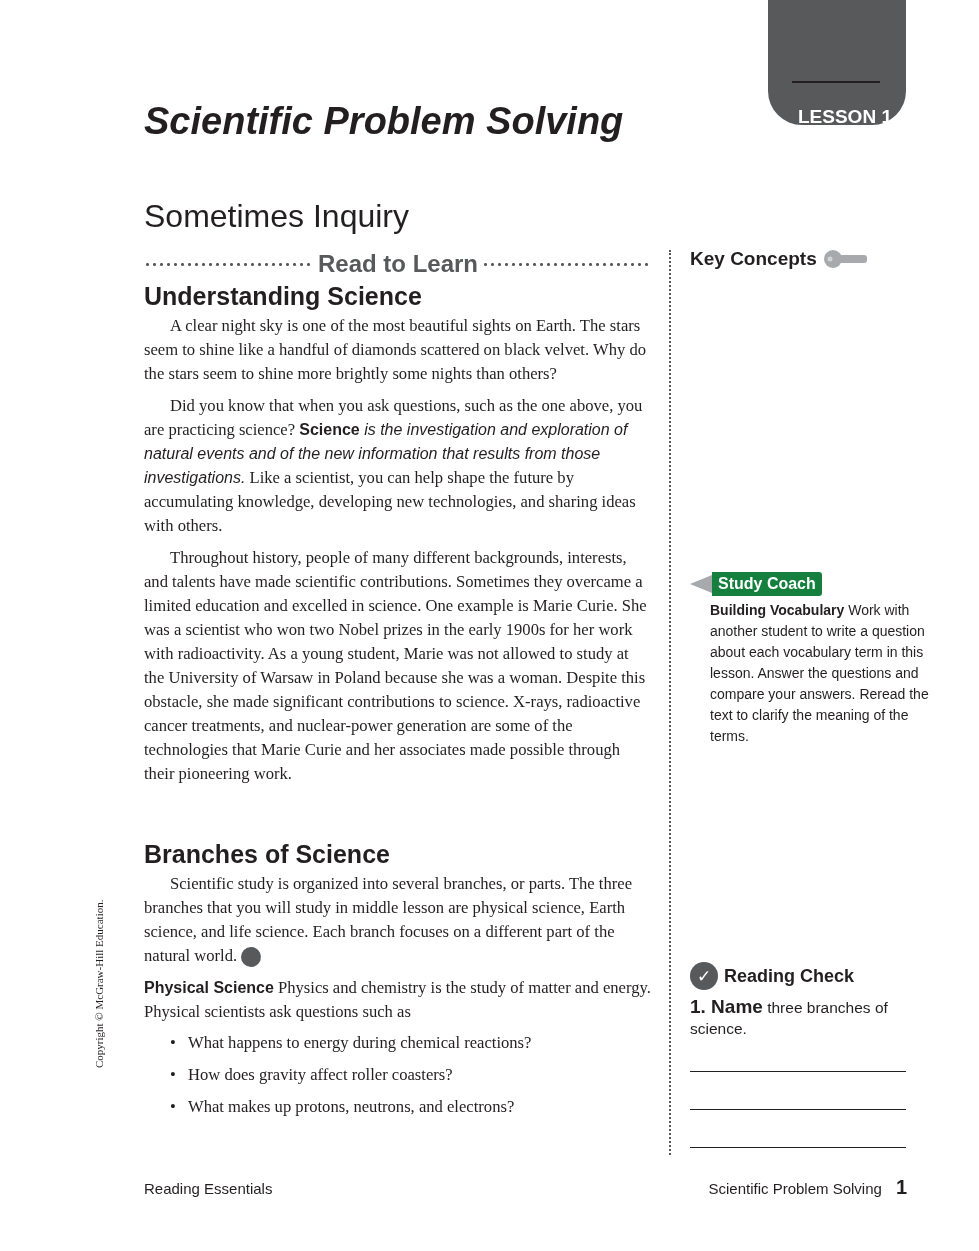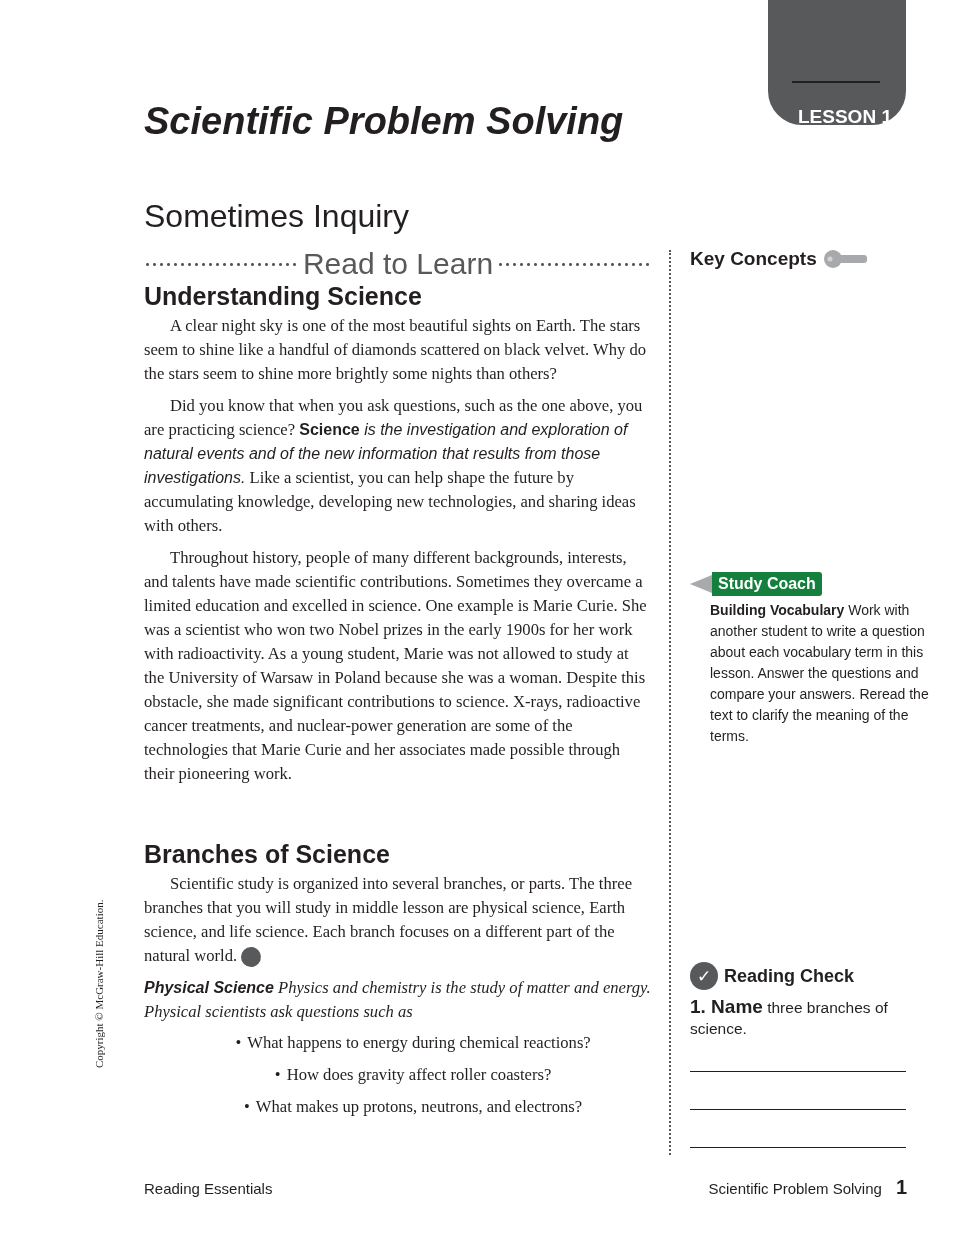--- a/index.html
+++ b/index.html
@@ -7,28 +7,28 @@
   .sans{font-family:"Liberation Sans","DejaVu Sans",sans-serif;}
   .serif{font-family:"Liberation Serif","DejaVu Serif",serif;}
   .tab{position:absolute;left:768px;top:0;width:138px;height:125px;background:#58595b;border-radius:0 0 34px 34px;color:#fff;text-align:center;}
   .tab .t1{position:absolute;top:38px;left:0;right:0;font-size:16px;font-weight:bold;line-height:20px;}
   .tab .rule{position:absolute;top:81px;left:24px;right:26px;height:2px;background:#231f20;}
   .tab .t2{position:absolute;top:90px;left:16px;right:0;font-size:19px;font-weight:bold;margin-top:16px;}
   .title{position:absolute;left:144px;top:100px;font-size:38px;font-weight:bold;font-style:italic;color:#231f20;}
   .h-inquiry{position:absolute;left:144px;top:198px;font-size:32px;color:#231f20;}
   .rtl{position:absolute;left:144px;top:248px;width:508px;height:32px;display:flex;align-items:center;}
   .rtl .dots{flex:1;height:3px;background-image:radial-gradient(circle,#58595b 1.3px,transparent 1.6px);background-size:7px 3px;background-repeat:repeat-x;}
-  .rtl .lbl{padding:0 4px;font-size:30px;font-weight:normal;color:#58595b;}
+  .rtl .lbl{padding:0 4px;font-size:24px;font-weight:bold;color:#58595b;}
   .h2{position:absolute;left:144px;font-size:25px;font-weight:900;color:#231f20;}
   .body{position:absolute;left:144px;width:508px;font-size:16.6px;line-height:24px;color:#231f20;}
   .body p{margin:0 0 8px 0;text-indent:26px;}
-  .body p.noind{text-indent:0;font-style:italic;}
+  .body p.noind{text-indent:0;}
   .body b.sans{font-size:16px;}
   .body i.sans{font-size:16px;}
-  .bullets{position:absolute;left:170px;width:480px;font-size:16.6px;line-height:32px;text-align:center;}
+  .bullets{position:absolute;left:170px;width:480px;font-size:16.6px;line-height:32px;}
   .bullets div::before{content:"•";display:inline-block;width:18px;}
   .vline{position:absolute;left:669px;top:250px;height:905px;border-left:2px dotted #58595b;}
   .kc{position:absolute;left:690px;top:248px;width:220px;}
   .kc .kh{font-size:19px;font-weight:bold;display:flex;align-items:center;gap:6px;}
   .kc ul{margin:4px 0 0 0;padding:0;list-style:none;font-size:15.5px;line-height:21px;color:#231f20;}
   .kc li{position:relative;padding-left:16px;margin-bottom:5px;}
   .kc li::before{content:"•";position:absolute;left:0;}
   .sc{position:absolute;left:690px;top:572px;display:flex;align-items:center;}
   .sc .tip{width:0;height:0;border-top:9px solid transparent;border-bottom:9px solid transparent;border-right:22px solid #a7a9ac;}
   .sc .lab{background:#15803d;color:#fff;font-size:16px;font-weight:bold;padding:3px 6px;border-radius:0 3px 3px 0;}

